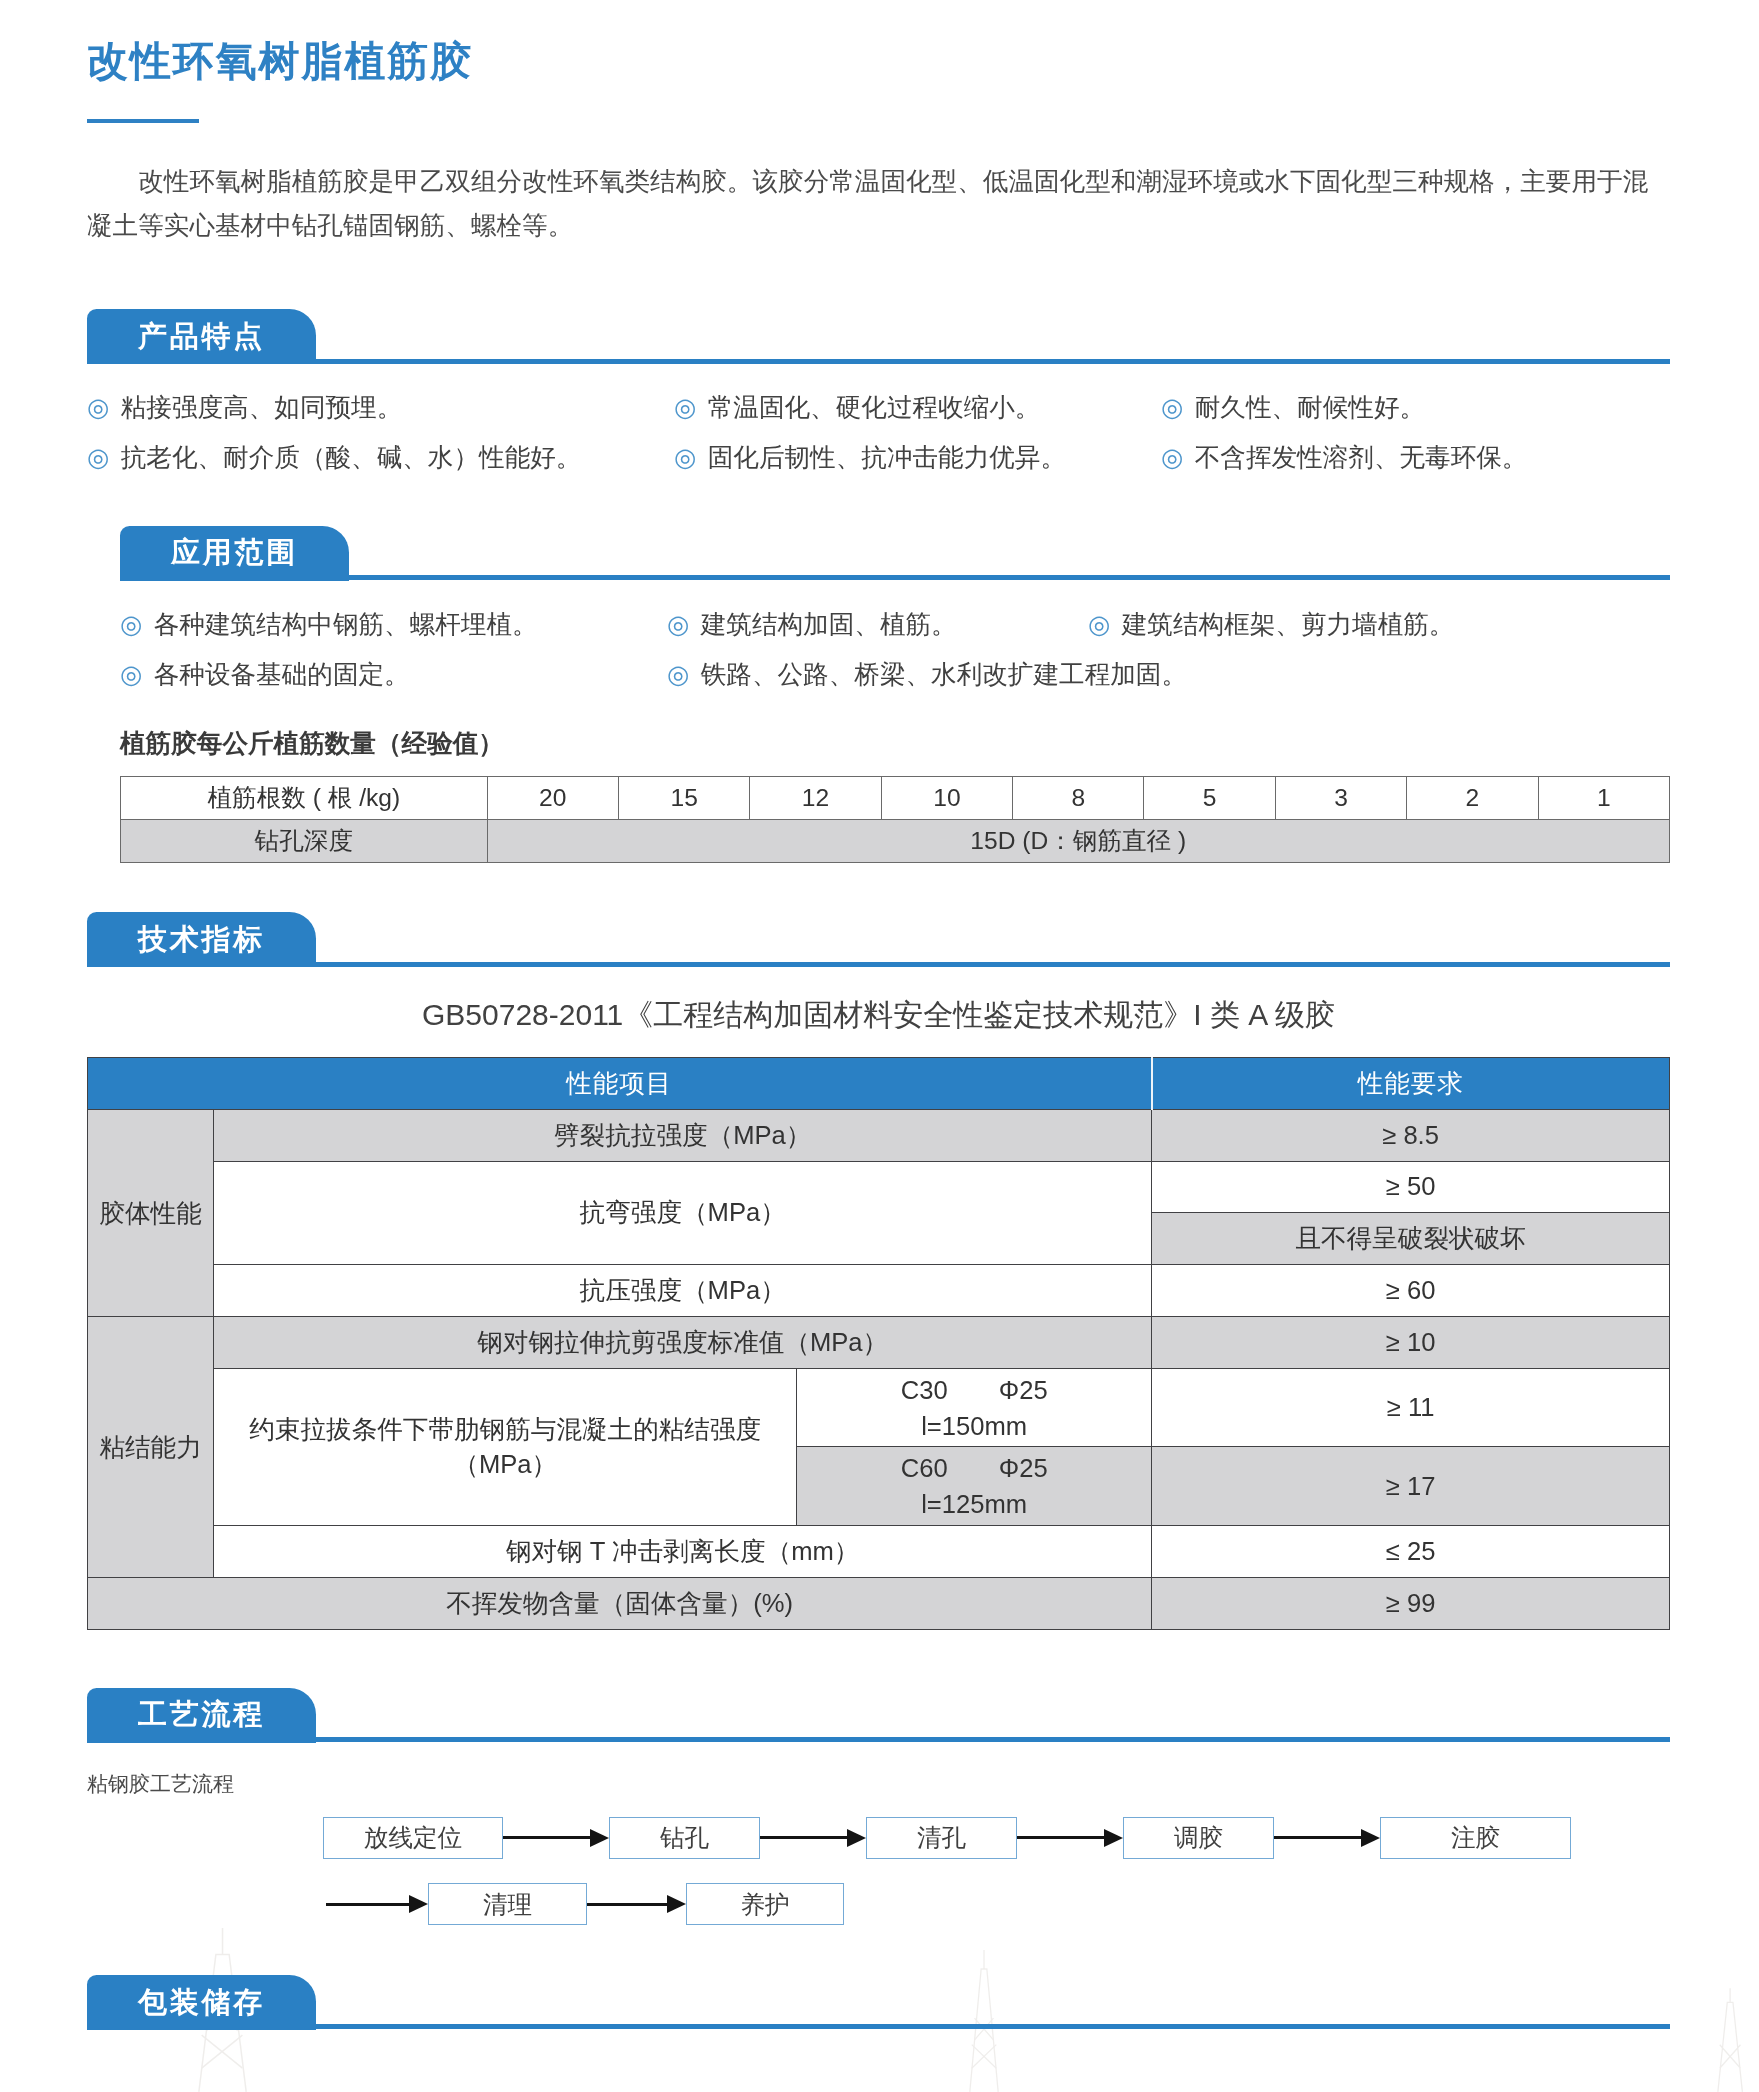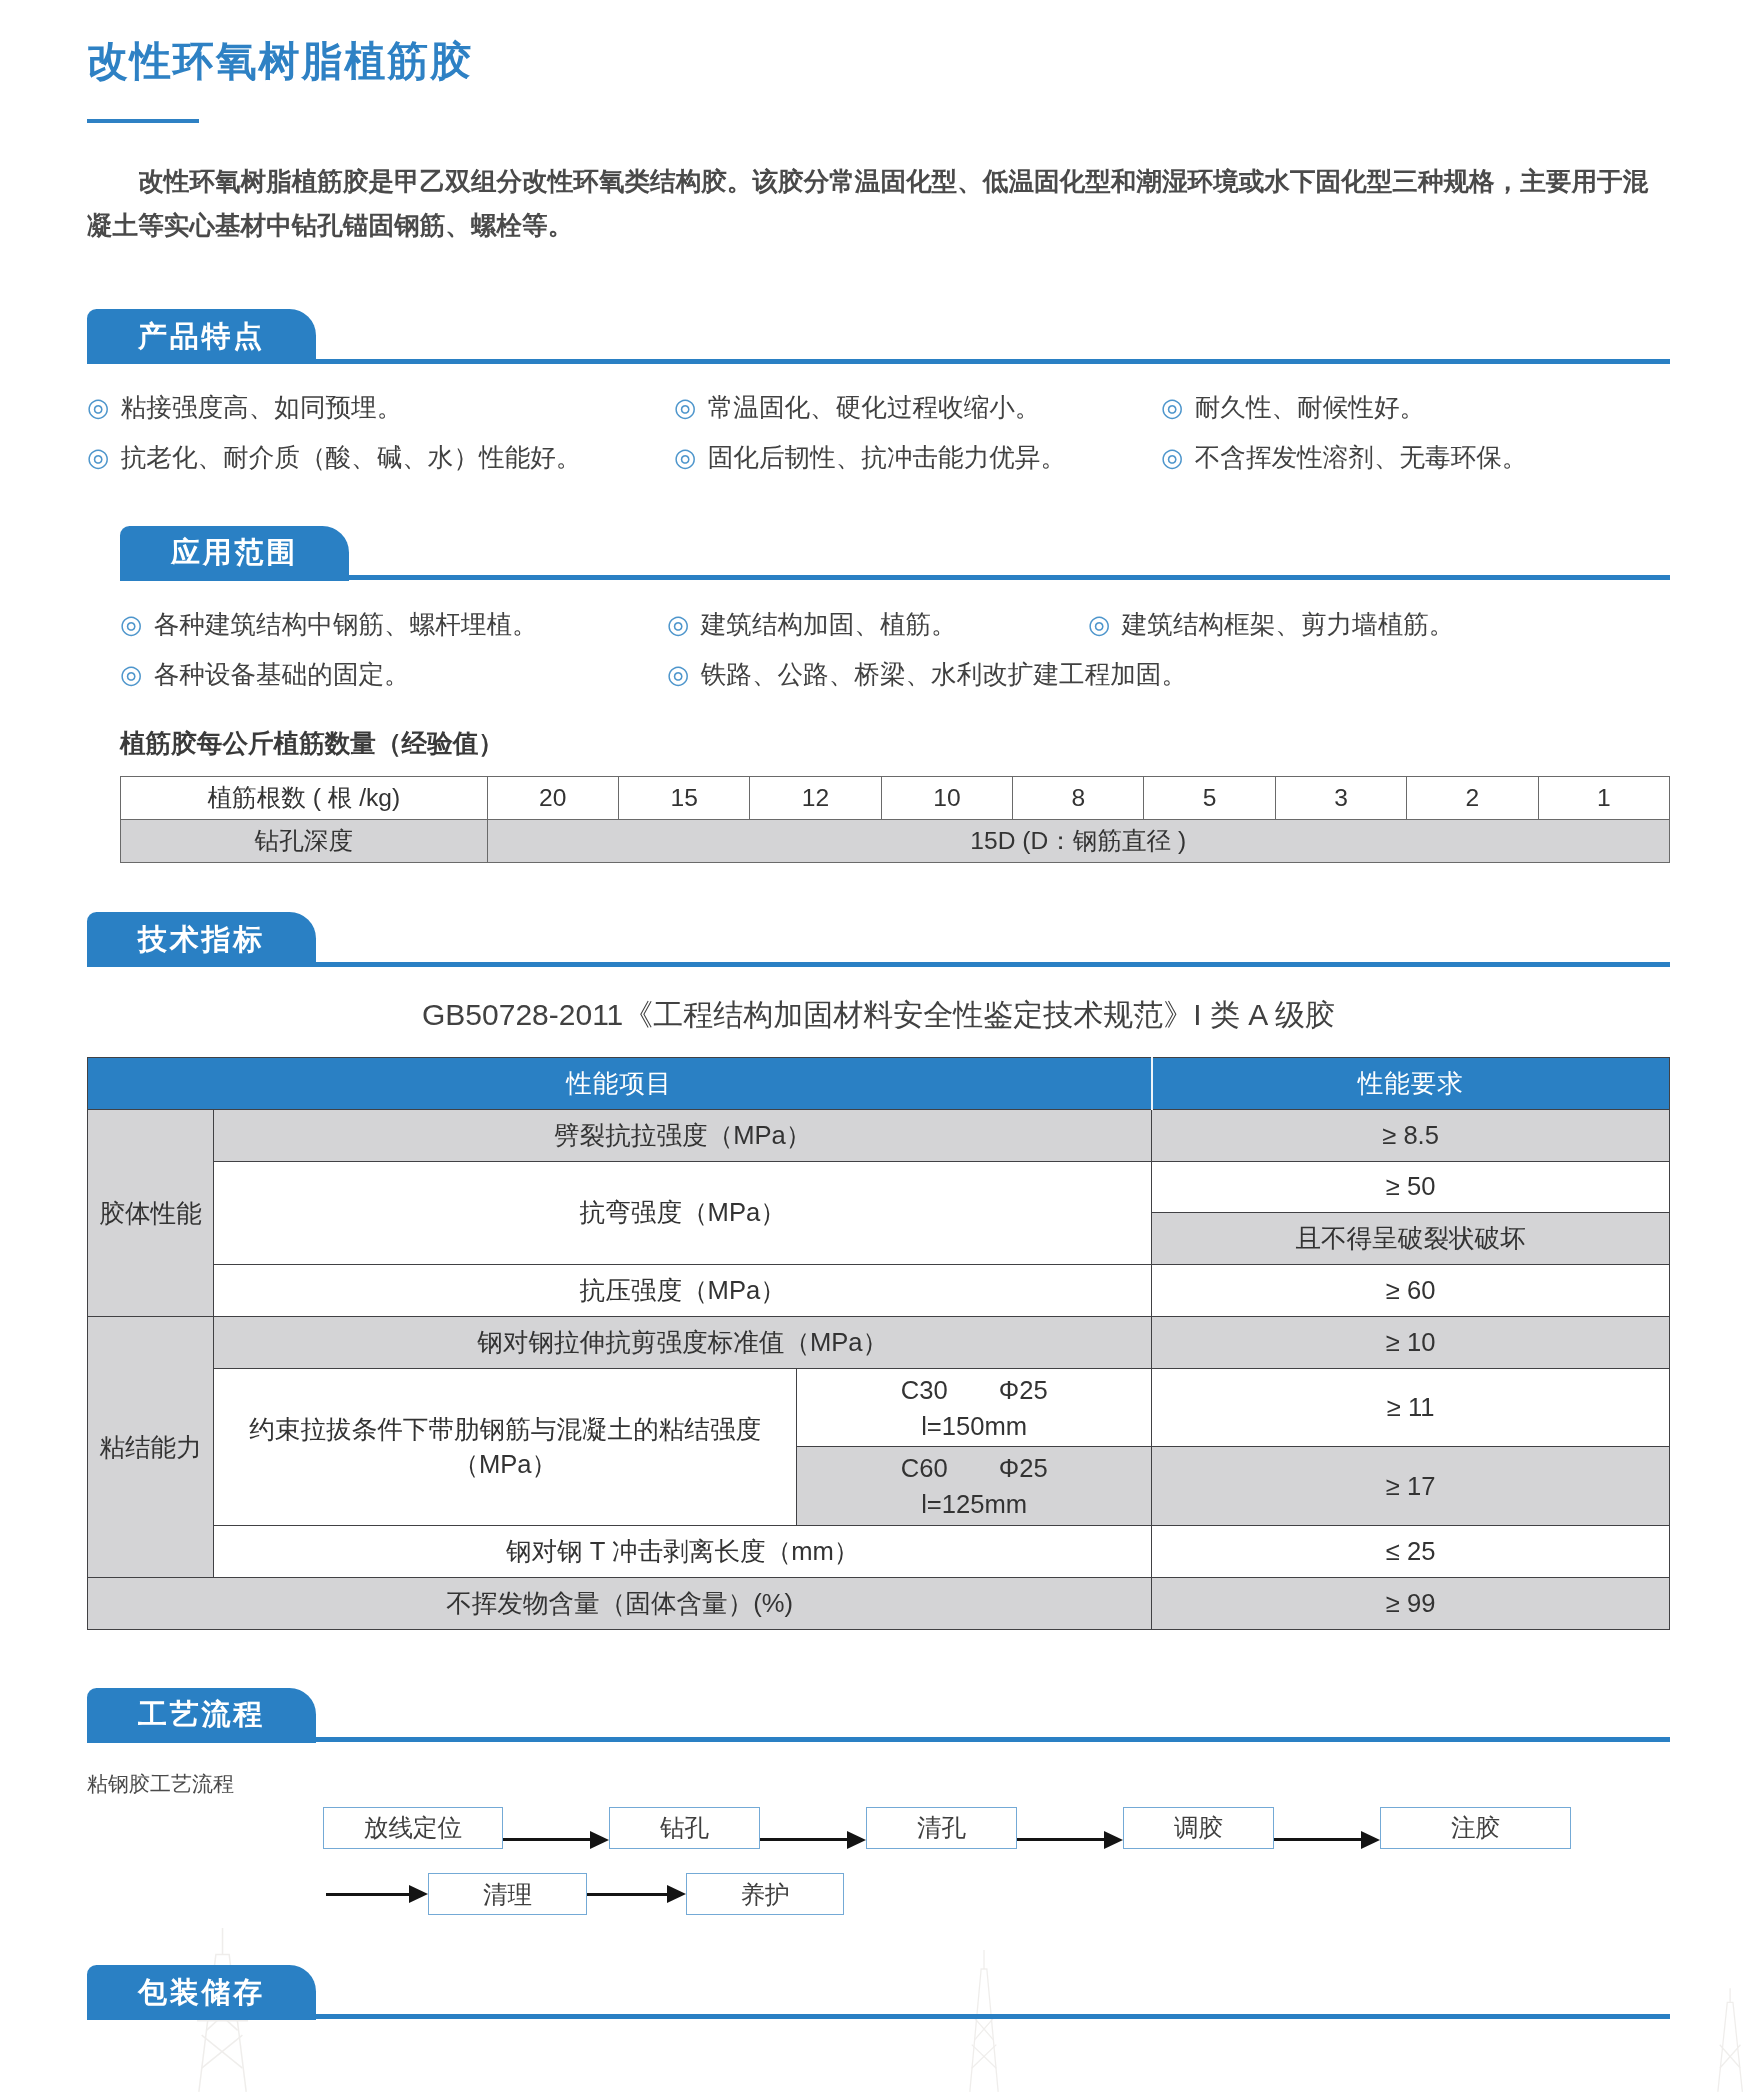--- a/index.html
+++ b/index.html
@@ -6,21 +6,21 @@
   .page {
     position:relative; width:1759px; height:2092px; background:#ffffff;
     font-family:"Liberation Sans","DejaVu Sans",sans-serif;
     color:#3f3f3f; overflow:hidden;
   }
   .content { padding:0 89px 0 87px; position:relative; z-index:2; }
 
   
   .doc-title { color:#2e81c4; font-size:41px; font-weight:bold; margin:34px 0 0 0; letter-spacing:1.9px; }
   .title-underline { width:112px; height:3.8px; background:#2e81c4; margin-top:30px; }
-  .intro { font-size:25.6px; line-height:44px; margin:36px 0 0 0; text-indent:2em; color:#4a4a4a;font-weight:bold; }
+  .intro { font-size:25.6px; line-height:44px; margin:36px 0 0 0; text-indent:2em; color:#4a4a4a; }
 
   
   .sec-head { position:relative; border-bottom:5.7px solid #2a80c4; height:55px; }
   .sec-badge {
     position:absolute; left:0; bottom:-5.7px; height:55px; min-width:229px;
     background:#2a80c4; border-radius:9.5px 26.5px 0 0;
     display:flex; align-items:center; justify-content:center;
     color:#ffffff; font-size:29px; font-weight:bold; letter-spacing:2.8px;
     padding:4px 32px; box-sizing:border-box;
   }
@@ -49,21 +49,21 @@
   table.specs th.req-col { border-left:2.8px solid #eef4f9; }
   table.specs td { border:1.9px solid #414144; text-align:center; height:47px; padding:1.9px 7.6px; }
   table.specs td.gray { background:#d4d4d6; }
   table.specs td.group-cell { background:#d4d4d6; width:110px; font-size:25.6px; line-height:38px; }
   table.specs td.tall { height:74px; }
   table.specs .two-line span { display:block; line-height:36px; }
 
   
   .flow-subtitle { font-size:21px; color:#4a4a4a; margin:28px 0 5.7px 0; }
   .flow-row { display:flex; align-items:center; }
-  .flow-row1 { margin-left:236px; margin-top:9px;align-items:flex-end; }
+  .flow-row1 { margin-left:236px; margin-top:19px; }
   .flow-row2 { margin-left:239px; margin-top:24.6px; }
   .flow-box {
     height:42px; box-sizing:border-box; border:1.9px solid #74aad6; background:#fff;
     display:flex; align-items:center; justify-content:center;
     font-size:24.6px; color:#3f3f3f; flex:none;
   }
   .flow-arrow { display:flex; align-items:center; flex:none; }
   .flow-arrow .shaft { height:2.8px; background:#141414; flex:1; }
   .flow-arrow .head {
     width:0; height:0; flex:none;

